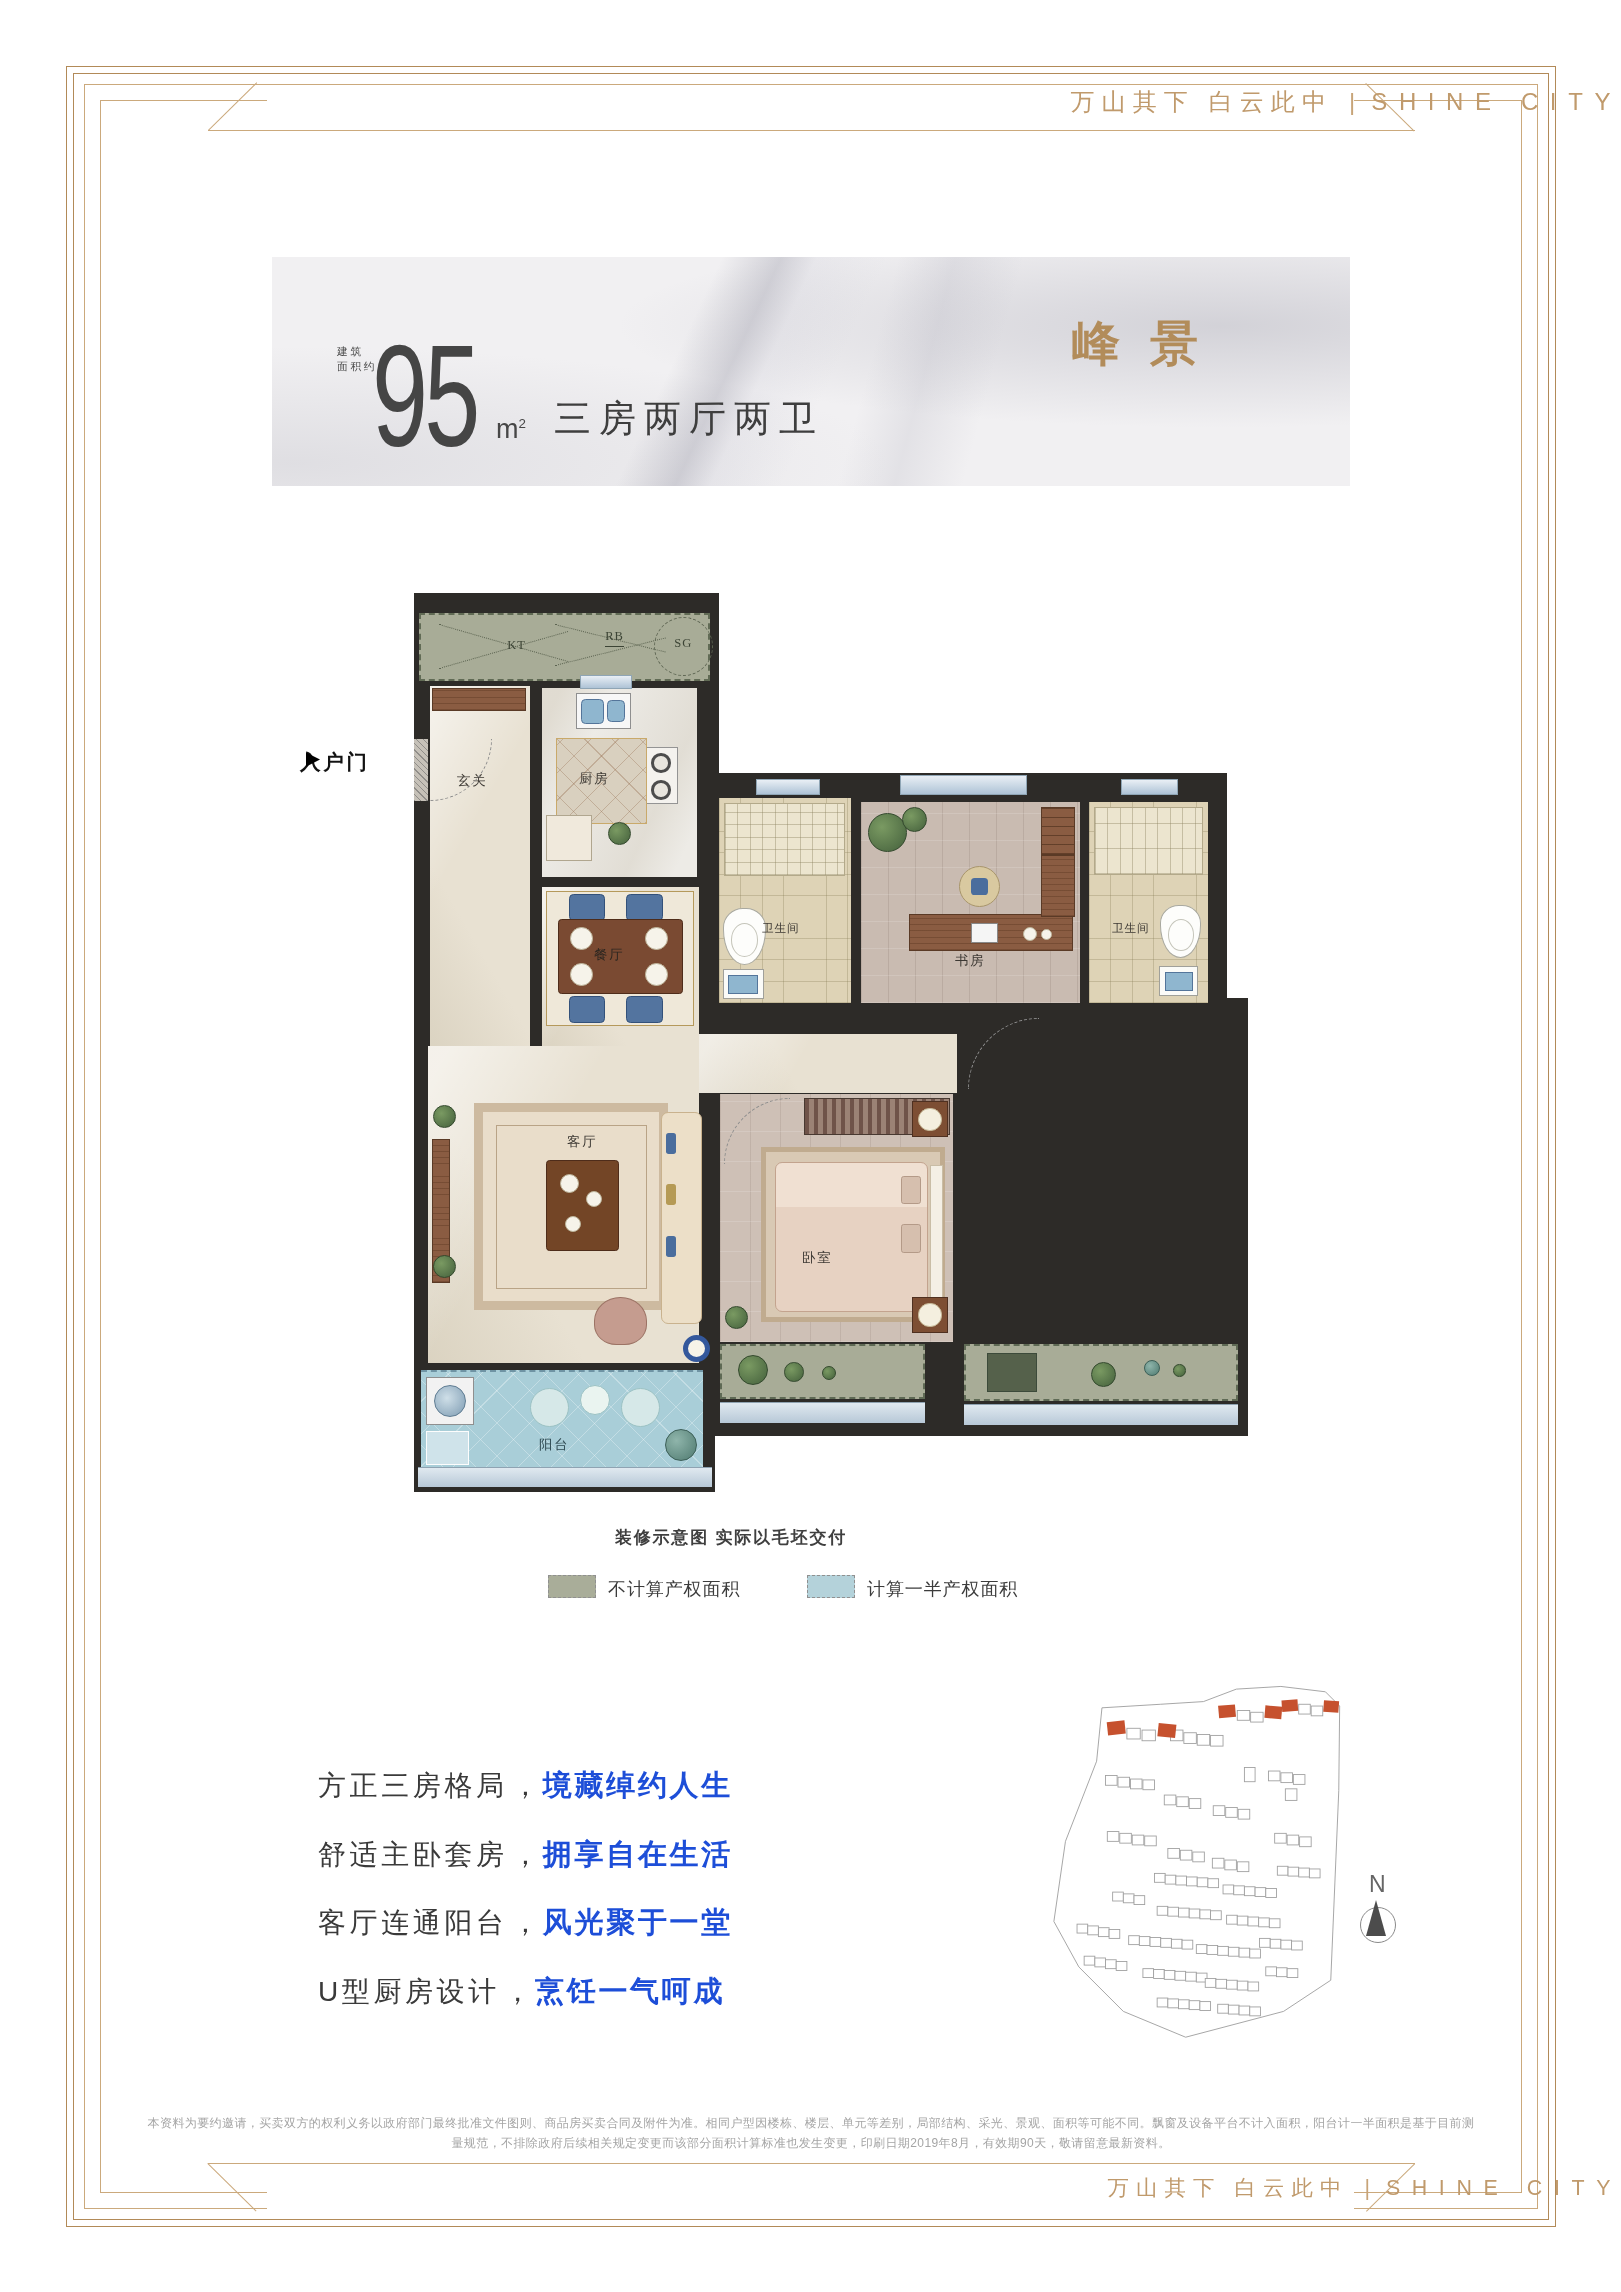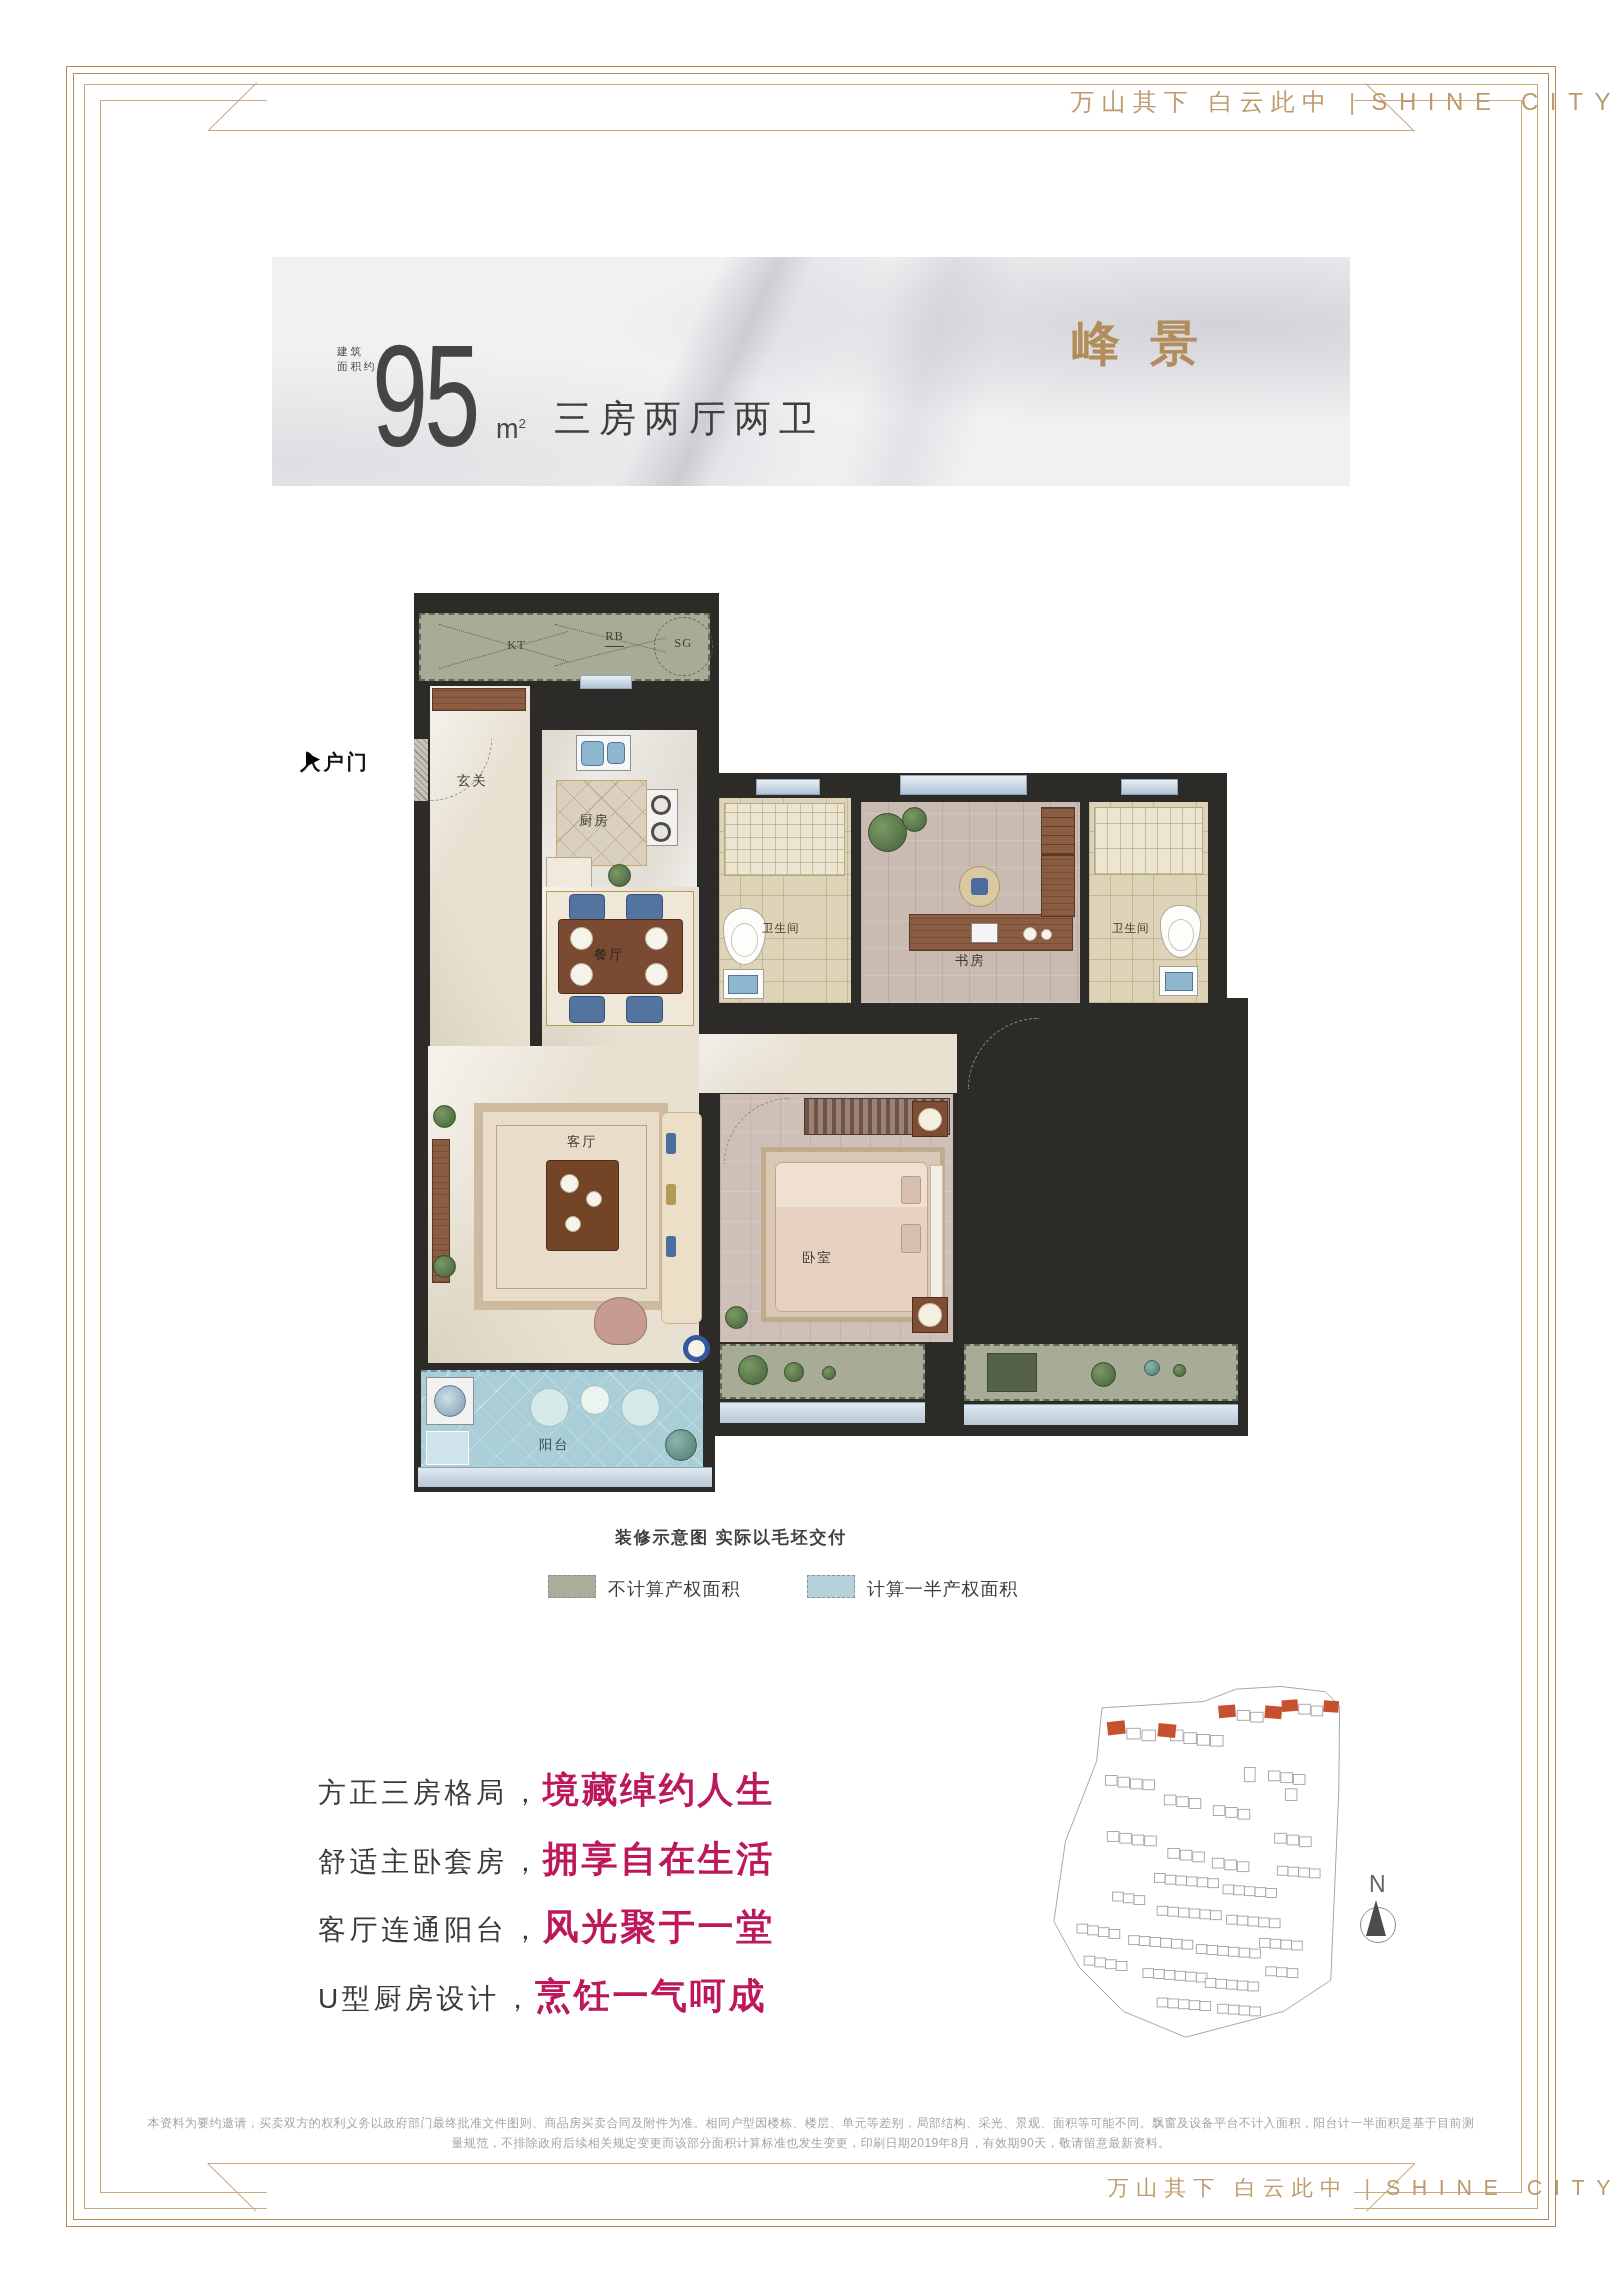--- a/index.html
+++ b/index.html
@@ -40,21 +40,21 @@
   .wall{background:#2d2b28;}
   .hatch{background:#c6c1b8;background-image:repeating-linear-gradient(45deg, rgba(90,90,90,.5) 0 0.9px, transparent 0.9px 4.5px);}
   .olive-strip{background:#a8ac97;border:2.7px dashed #616b55;}
   .dotl{height:0;border-top:1.8px dotted #5d6552;transform-origin:0 0;}
   .plabel{font-family:"Liberation Serif", serif;font-size:12.5px;color:#3c4435;letter-spacing:0.9px;}
   .plabel.ul{border-bottom:0.9px solid #3c4435;padding-bottom:1.8px;}
   .sgcircle{border:1.8px dashed #5d6552;border-radius:50%;}
   .floor-marble{background:#e8e1d2;background-image:
       linear-gradient(120deg, rgba(255,255,255,.55) 5%, transparent 40%),
       linear-gradient(60deg, rgba(185,175,150,.28) 0, transparent 35%);}
-  .floor-kitchen{background:#edebe6;background-image:linear-gradient(115deg, rgba(200,190,170,.35) 8%, transparent 30%, rgba(190,180,160,.25) 70%, transparent 90%);margin-top:42px;}
+  .floor-kitchen{background:#edebe6;background-image:linear-gradient(115deg, rgba(200,190,170,.35) 8%, transparent 30%, rgba(190,180,160,.25) 70%, transparent 90%);}
   .floor-bath{background:#ded3b6;background-image:
       repeating-linear-gradient(0deg, rgba(125,115,75,.28) 0 0.9px, transparent 0.9px 21.4px),
       repeating-linear-gradient(90deg, rgba(125,115,75,.28) 0 0.9px, transparent 0.9px 21.4px);}
   .floor-study{background:#c9bbb1;background-image:
       repeating-linear-gradient(0deg, rgba(255,255,255,.14) 0 0.9px, transparent 0.9px 27px),
       repeating-linear-gradient(90deg, rgba(95,75,65,.14) 0 0.9px, transparent 0.9px 27px);}
   .floor-bedroom{background:#cec0b6;background-image:
       repeating-linear-gradient(0deg, rgba(255,255,255,.15) 0 0.9px, transparent 0.9px 30px),
       repeating-linear-gradient(90deg, rgba(95,75,65,.12) 0 0.9px, transparent 0.9px 30px);}
   .floor-master{background:#d7bb93;background-image:
@@ -108,21 +108,21 @@
   
   .caption{position:absolute;left:321px;top:1526px;width:820px;text-align:center;font-size:17px;font-weight:700;color:#3f3f3f;letter-spacing:1.8px;}
   .legend-swatch{position:absolute;width:46px;height:21.4px;border:1.8px dashed #909090;}
   .legend-swatch.g{background:#a9ad99;}
   .legend-swatch.b{background:#b4d2da;}
   .legend-label{position:absolute;font-size:18px;color:#3c3c3c;letter-spacing:0.9px;white-space:nowrap;}
   
   .sp-line{position:absolute;left:318px;white-space:nowrap;}
   .sp-lead{font-size:28px;color:#3a3a3a;letter-spacing:3.6px;}
   .sp-comma{font-size:28px;color:#3a3a3a;margin:0 3.6px;}
-  .sp-bold{font-size:36px;font-weight:700;color:#be185d;letter-spacing:2.7px;}
+  .sp-bold{font-size:29px;font-weight:700;color:#1d4ed8;letter-spacing:2.7px;}
   
   .sitemap{position:absolute;left:1052px;top:1682px;width:294px;height:365px;}
   .compass-n{position:absolute;left:1369px;top:1871px;font-size:23px;color:#666;}
   .compass-circle{position:absolute;left:1360px;top:1907px;width:34px;height:34px;border:0.9px solid #8a8a8a;border-radius:50%;}
   .compass-arrow{position:absolute;left:1366px;top:1900px;width:0;height:0;
     border-left:10.7px solid transparent;border-right:10.7px solid transparent;border-bottom:36px solid #4c4c4c;}
   
   .disc{position:absolute;left:0;width:1622px;text-align:center;font-size:12px;color:#a5a5a5;letter-spacing:0.4px;white-space:nowrap;}
 </style>
 </head>

